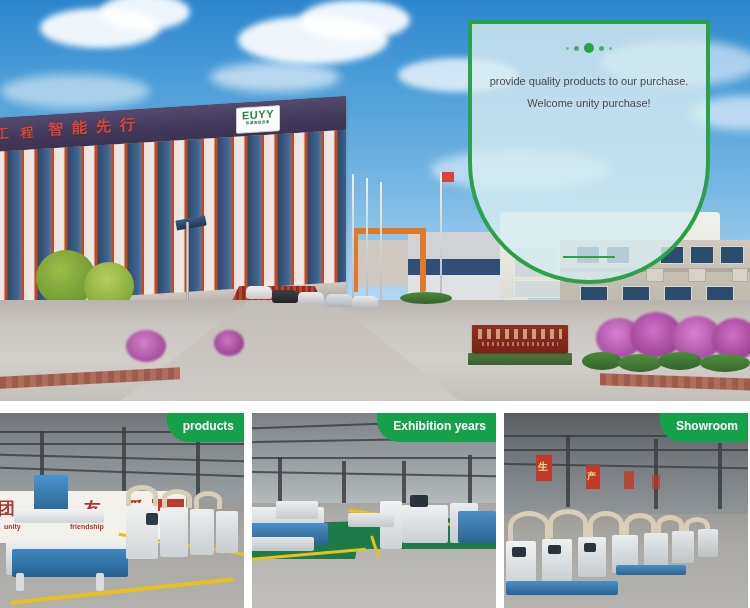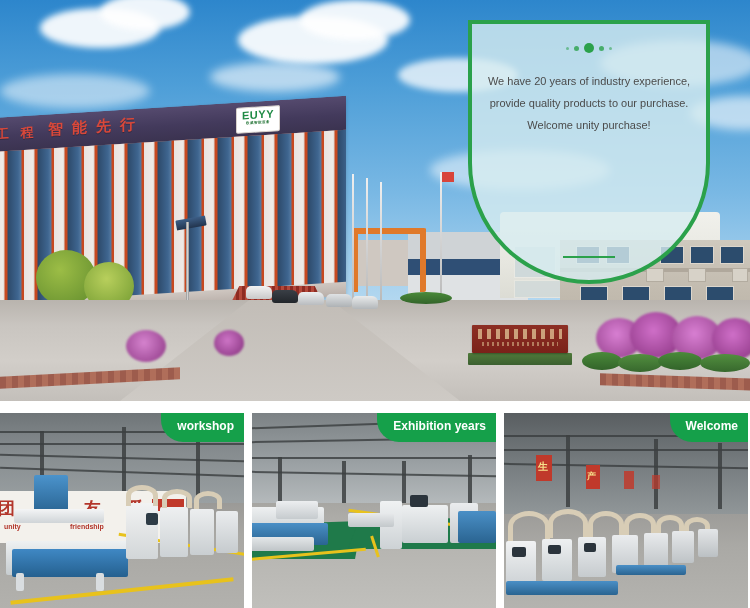--- a/index.html
+++ b/index.html
@@ -285,21 +285,20 @@
 
       <div class="dots">
         <span class="dot d1"></span>
         <span class="dot d2"></span>
         <span class="dot d3"></span>
         <span class="dot d2"></span>
         <span class="dot d1"></span>
       </div>
 
       <div class="panel-body">
-        <span>We have 20 years of industry experience,</span>
         <span>provide quality products to our purchase.</span>
         <span>Welcome unity purchase!</span>
       </div>
 
       <div class="panel-rule"></div>
     </div>
   </div>
 
   <div class="thumbs">
 
@@ -332,21 +331,21 @@
 
       <div class="mach" style="left:126px;top:90px;width:32px;height:56px;background:linear-gradient(180deg,#f2f3f3,#d2d6d8);"></div>
       <div class="mach" style="left:146px;top:100px;width:12px;height:12px;background:#2e3b45;"></div>
       <div class="mach" style="left:160px;top:94px;width:28px;height:50px;background:linear-gradient(180deg,#eef0f1,#cdd2d5);"></div>
       <div class="mach" style="left:190px;top:96px;width:24px;height:46px;background:linear-gradient(180deg,#eceeef,#c9ced1);"></div>
       <div class="mach" style="left:216px;top:98px;width:22px;height:42px;background:linear-gradient(180deg,#eaecee,#c6cbce);"></div>
       <div class="hose" style="left:126px;top:72px;width:22px;height:16px;"></div>
       <div class="hose" style="left:162px;top:76px;width:20px;height:14px;"></div>
       <div class="hose" style="left:194px;top:78px;width:18px;height:13px;"></div>
 
-      <div class="badge">workshop</div>
+      <div class="badge">products</div>
     </div>
 
     <div class="thumb">
       <div class="ceil" style="background:linear-gradient(180deg,#7c8285 0%,#9aa0a3 55%,#b4b9bb 100%);"></div>
       <div class="truss" style="left:0;top:10px;width:244px;transform:rotate(-2deg);"></div>
       <div class="truss" style="left:0;top:26px;width:244px;transform:rotate(-1deg);"></div>
       <div class="truss" style="left:0;top:44px;width:244px;"></div>
       <div class="truss" style="left:0;top:60px;width:244px;transform:rotate(1deg);"></div>
       <div class="col" style="left:26px;top:44px;height:58px;"></div>
       <div class="col" style="left:90px;top:48px;height:52px;"></div>
@@ -410,17 +409,17 @@
       <div class="mach" style="left:108px;top:122px;width:26px;height:38px;background:linear-gradient(180deg,#eaecee,#c3c8cb);"></div>
       <div class="mach" style="left:140px;top:120px;width:24px;height:34px;background:linear-gradient(180deg,#e8eaec,#c0c5c8);"></div>
       <div class="mach" style="left:168px;top:118px;width:22px;height:32px;background:linear-gradient(180deg,#e6e8ea,#bec3c6);"></div>
       <div class="mach" style="left:194px;top:116px;width:20px;height:28px;background:linear-gradient(180deg,#e4e6e8,#bbc0c3);"></div>
       <div class="mach" style="left:2px;top:168px;width:112px;height:14px;background:linear-gradient(180deg,#4a8fc6,#2a6491);"></div>
       <div class="mach" style="left:112px;top:152px;width:70px;height:10px;background:linear-gradient(180deg,#4a8fc6,#2a6491);"></div>
       <div class="mach" style="left:8px;top:134px;width:14px;height:10px;background:#2b343c;"></div>
       <div class="mach" style="left:44px;top:132px;width:13px;height:9px;background:#2b343c;"></div>
       <div class="mach" style="left:80px;top:130px;width:12px;height:9px;background:#2b343c;"></div>
 
-      <div class="badge">Welcome</div>
+      <div class="badge">Showroom</div>
     </div>
 
   </div>
 </div>
 
 </body></html>

